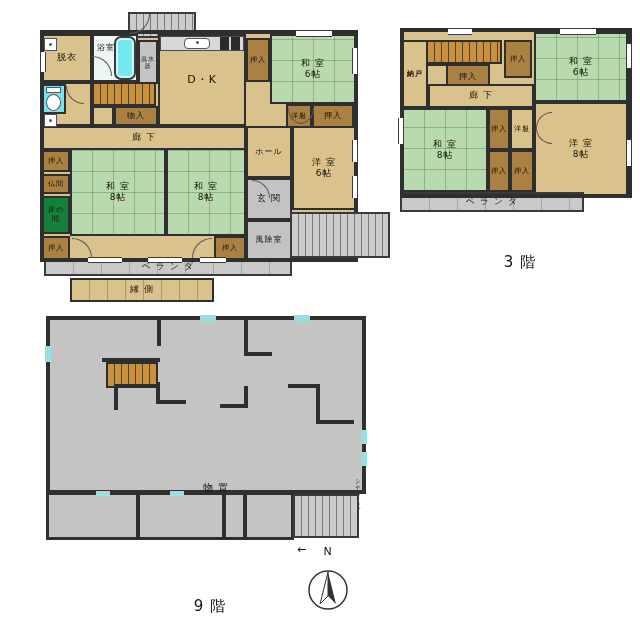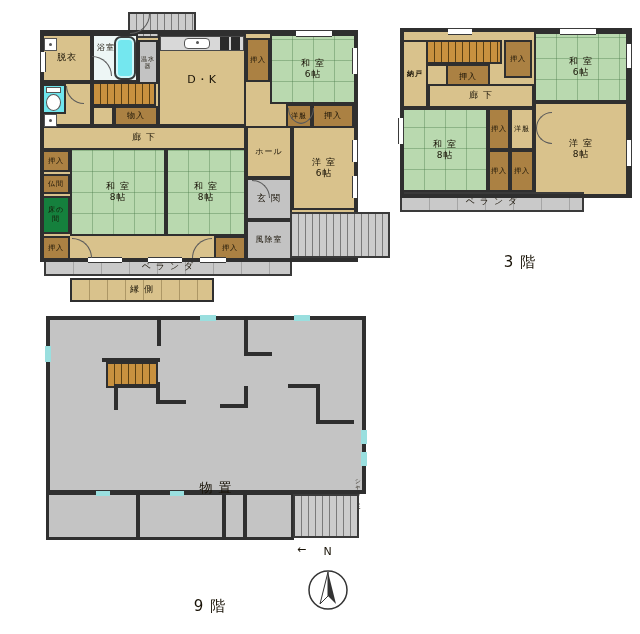--- a/index.html
+++ b/index.html
@@ -242,21 +242,21 @@
       <div class="t-wall" style="left: 244px; top: 316px; width: 4px; height: 40px;"></div>
       <div class="t-wall" style="left: 244px; top: 352px; width: 28px; height: 4px;"></div>
       <div class="t-wall" style="left: 244px; top: 386px; width: 4px; height: 22px;"></div>
       <div class="t-wall" style="left: 220px; top: 404px; width: 28px; height: 4px;"></div>
       <div class="t-wall" style="left: 288px; top: 384px; width: 32px; height: 4px;"></div>
       <div class="t-wall" style="left: 316px; top: 384px; width: 4px; height: 40px;"></div>
       <div class="t-wall" style="left: 316px; top: 420px; width: 38px; height: 4px;"></div>
       <div class="t-wall" style="left: 136px; top: 492px; width: 4px; height: 48px;"></div>
       <div class="t-wall" style="left: 222px; top: 492px; width: 4px; height: 48px;"></div>
       <div class="t-label" style="left: 186px; top: 444px; width: 60px; height: 16px;">
-        <span class="lbl" style="font-size: 13px;">物 置</span>
+        <span class="lbl" style="font-size: 10px;">物 置</span>
       </div>
       <div class="t-label" style="left: 352px; top: 426px; width: 12px; height: 56px;">
         <span class="lbl vert" style="font-size: 6px;">シャッター</span>
       </div>
       <div class="t-tick" style="left: 200px; top: 315px; width: 16px; height: 6px;"></div>
       <div class="t-tick" style="left: 294px; top: 315px; width: 16px; height: 6px;"></div>
       <div class="t-tick" style="left: 45px; top: 346px; width: 6px; height: 16px;"></div>
       <div class="t-tick" style="left: 96px; top: 491px; width: 14px; height: 5px;"></div>
       <div class="t-tick" style="left: 170px; top: 491px; width: 14px; height: 5px;"></div>
       <div class="t-tick" style="left: 361px; top: 430px; width: 6px; height: 14px;"></div>

